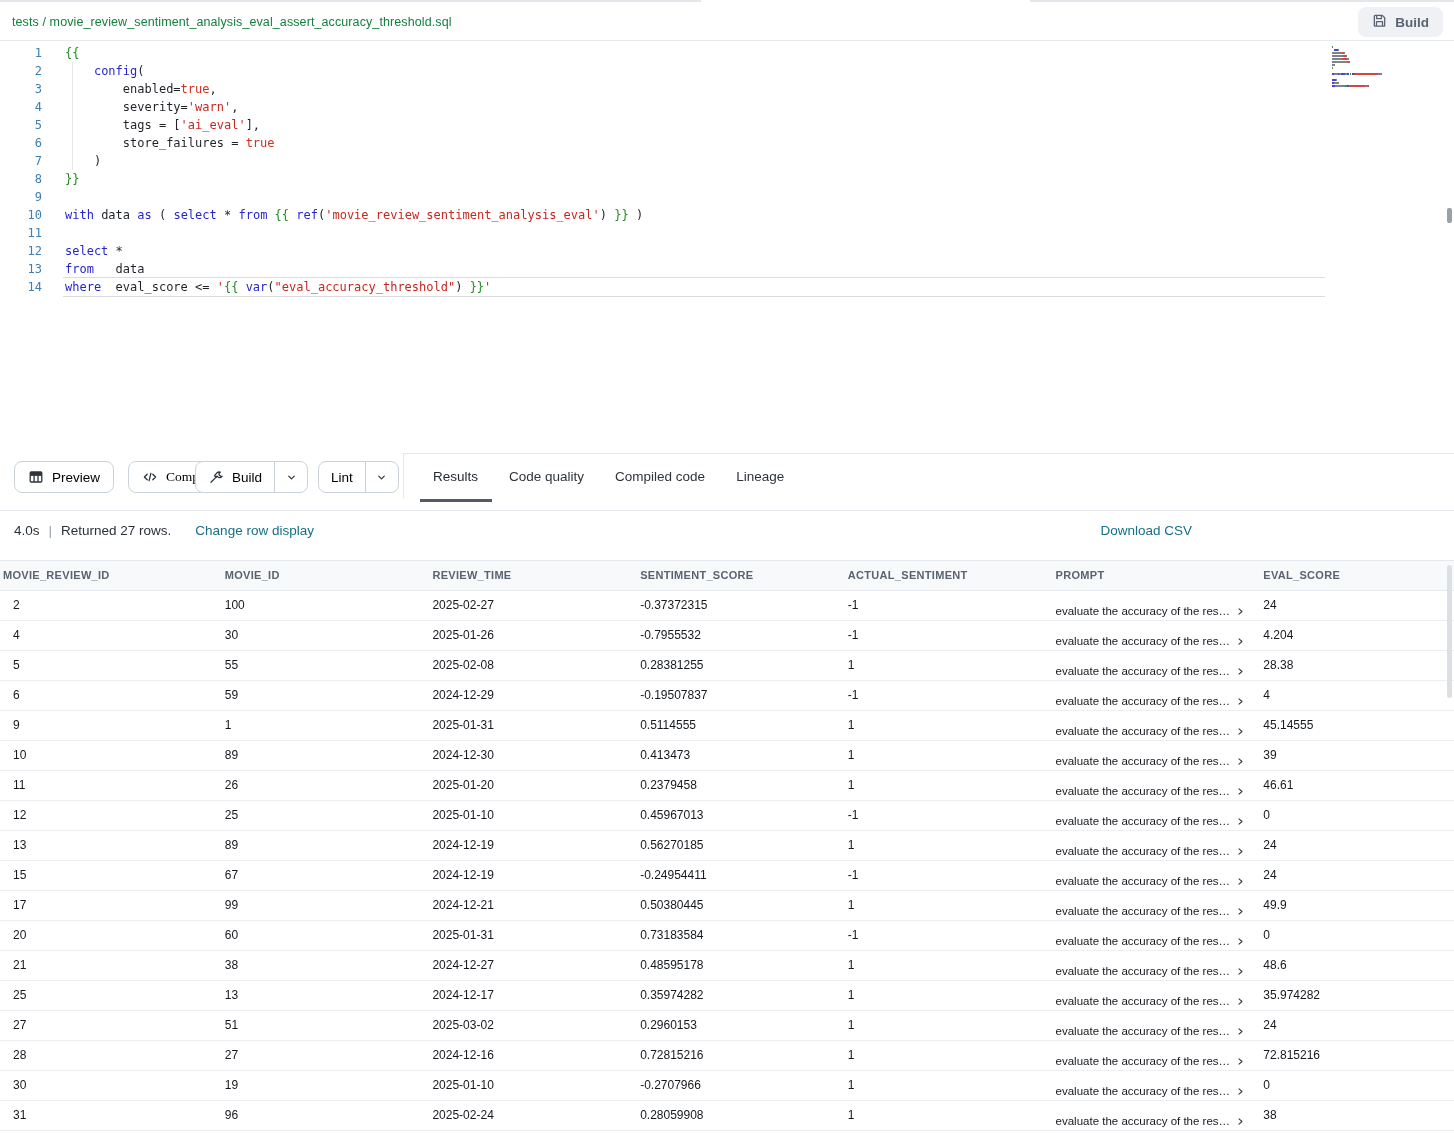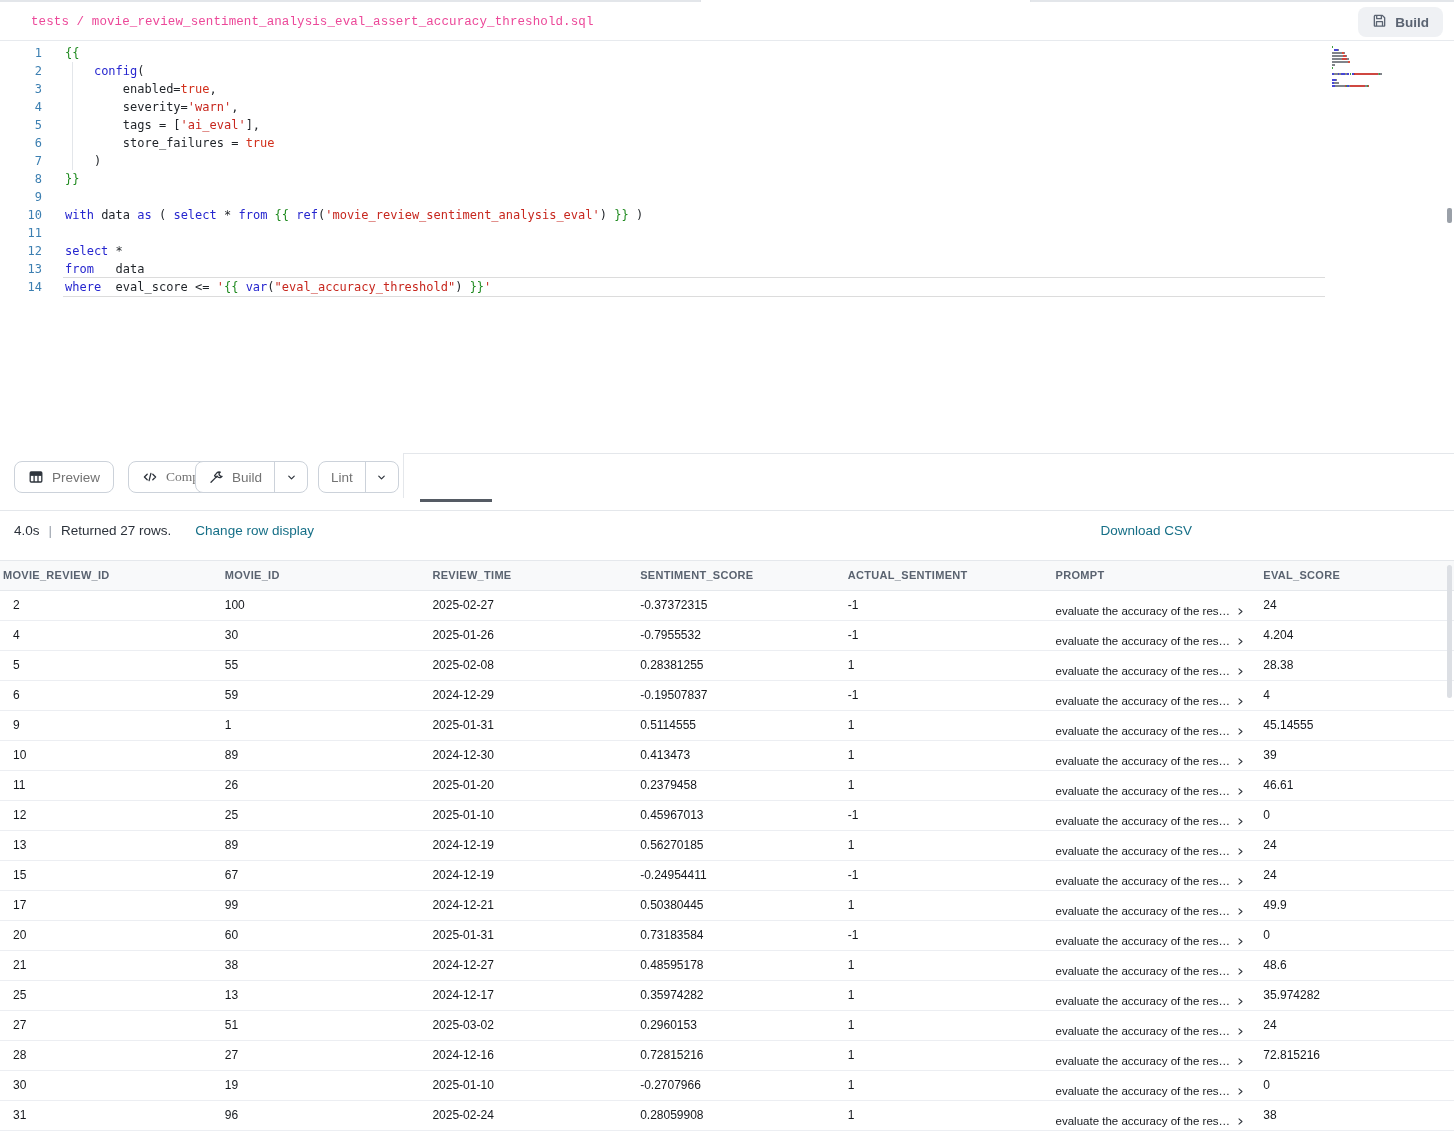--- a/index.html
+++ b/index.html
@@ -7,21 +7,21 @@
   #app {
     position:relative; width:1454px; height:1134px; overflow:hidden;
     background:#fff; font-family:"Liberation Sans", sans-serif; color:#1f2328;
   }
   
   .strip-seg { position:absolute; top:0; height:2px; background:#e3e6ea; }
   .strip-tick { position:absolute; top:0; width:1px; height:6px; background:#dfe2e7; }
 
   
   .header { position:absolute; top:2px; left:0; width:1454px; height:39px; background:#fff; border-bottom:1px solid #e7eaee; }
-  .breadcrumb { position:absolute; left:31px; top:13px; font-size:12.5px; color:#ec4899; letter-spacing:.1px;font-family:Liberation Mono, monospace; }
+  .breadcrumb { position:absolute; left:12px; top:13px; font-size:12.5px; color:#15803d; letter-spacing:.1px; }
   .save-btn {
     position:absolute; right:11px; top:5px; height:30px; padding:0 14px;
     display:flex; align-items:center; gap:8px; background:#eff1f4; border:none; border-radius:8px;
     color:#5b6472; font-size:13.5px; font-weight:700; font-family:"Liberation Sans",sans-serif; cursor:pointer;
   }
 
   
   .editor { position:absolute; top:41px; left:0; width:1454px; height:412px; background:#fff;
     font-family:"DejaVu Sans Mono", monospace; font-size:12px; }
   .code-lines { position:absolute; top:3px; left:0; right:0; }
@@ -43,21 +43,21 @@
   .ed-scrollbar { position:absolute; left:1447px; top:208px; width:5px; height:15px; background:#9aa0a8; border-radius:2px; }
 
   
   .panel-top-border { position:absolute; top:453px; left:403px; width:1051px; height:1px; background:#e4e7eb; }
   .panel-vdiv { position:absolute; top:453px; left:403px; width:1px; height:45px; background:#e4e7eb; }
 
   
   .btn, .split-btn {
     position:absolute; top:461px; height:32px; background:#fff;
     border:1px solid #ccd2da; border-radius:8px; display:flex; align-items:center;
-    font-size:13.5px; color:#737373; cursor:pointer; font-family:"Liberation Sans",sans-serif;
+    font-size:13.5px; color:#000000; cursor:pointer; font-family:"Liberation Sans",sans-serif;
   }
   .btn { gap:8px; padding:0 13px; }
   .split-main { display:flex; align-items:center; gap:8px; padding:0 12px; height:100%; }
   .split-chev { display:flex; align-items:center; justify-content:center; width:33px; height:100%; border-left:1px solid #ccd2da; }
   .btn svg, .split-btn svg { display:block; }
 
   
   .tabs { position:absolute; left:433px; top:461px; display:flex; gap:31px; }
   .tab { height:32px; line-height:32px; font-size:13.5px; color:#2e343c; cursor:pointer; white-space:nowrap; }
   .tab-underline { position:absolute; left:420px; top:499px; width:72px; height:3px; background:#555b64; }
@@ -199,20 +199,26 @@
     </div>
     <div class="split-chev">
       <span>
           <svg width="11" height="11" viewBox="0 0 12 12" fill="none" stroke="#2e343c" stroke-width="1.3" stroke-linecap="round" stroke-linejoin="round">
             <path d="M3 4.5 6 7.5 9 4.5"></path>
           </svg>
         </span>
     </div>
   </div>
 
+  <div class="tabs" id="tabs">
+      <div class="tab" style="color: rgb(38, 43, 51);">Results</div>
+      <div class="tab">Code quality</div>
+      <div class="tab">Compiled code</div>
+      <div class="tab">Lineage</div>
+    </div>
   <div class="tab-underline"></div>
 
   <div class="status-border"></div>
   <div class="status-row">
     <div class="status-left">
       <span>4.0s</span>
       <span class="status-sep">|</span>
       <span>Returned 27 rows.</span>
       <span class="link change-rows">Change row display</span>
     </div>

